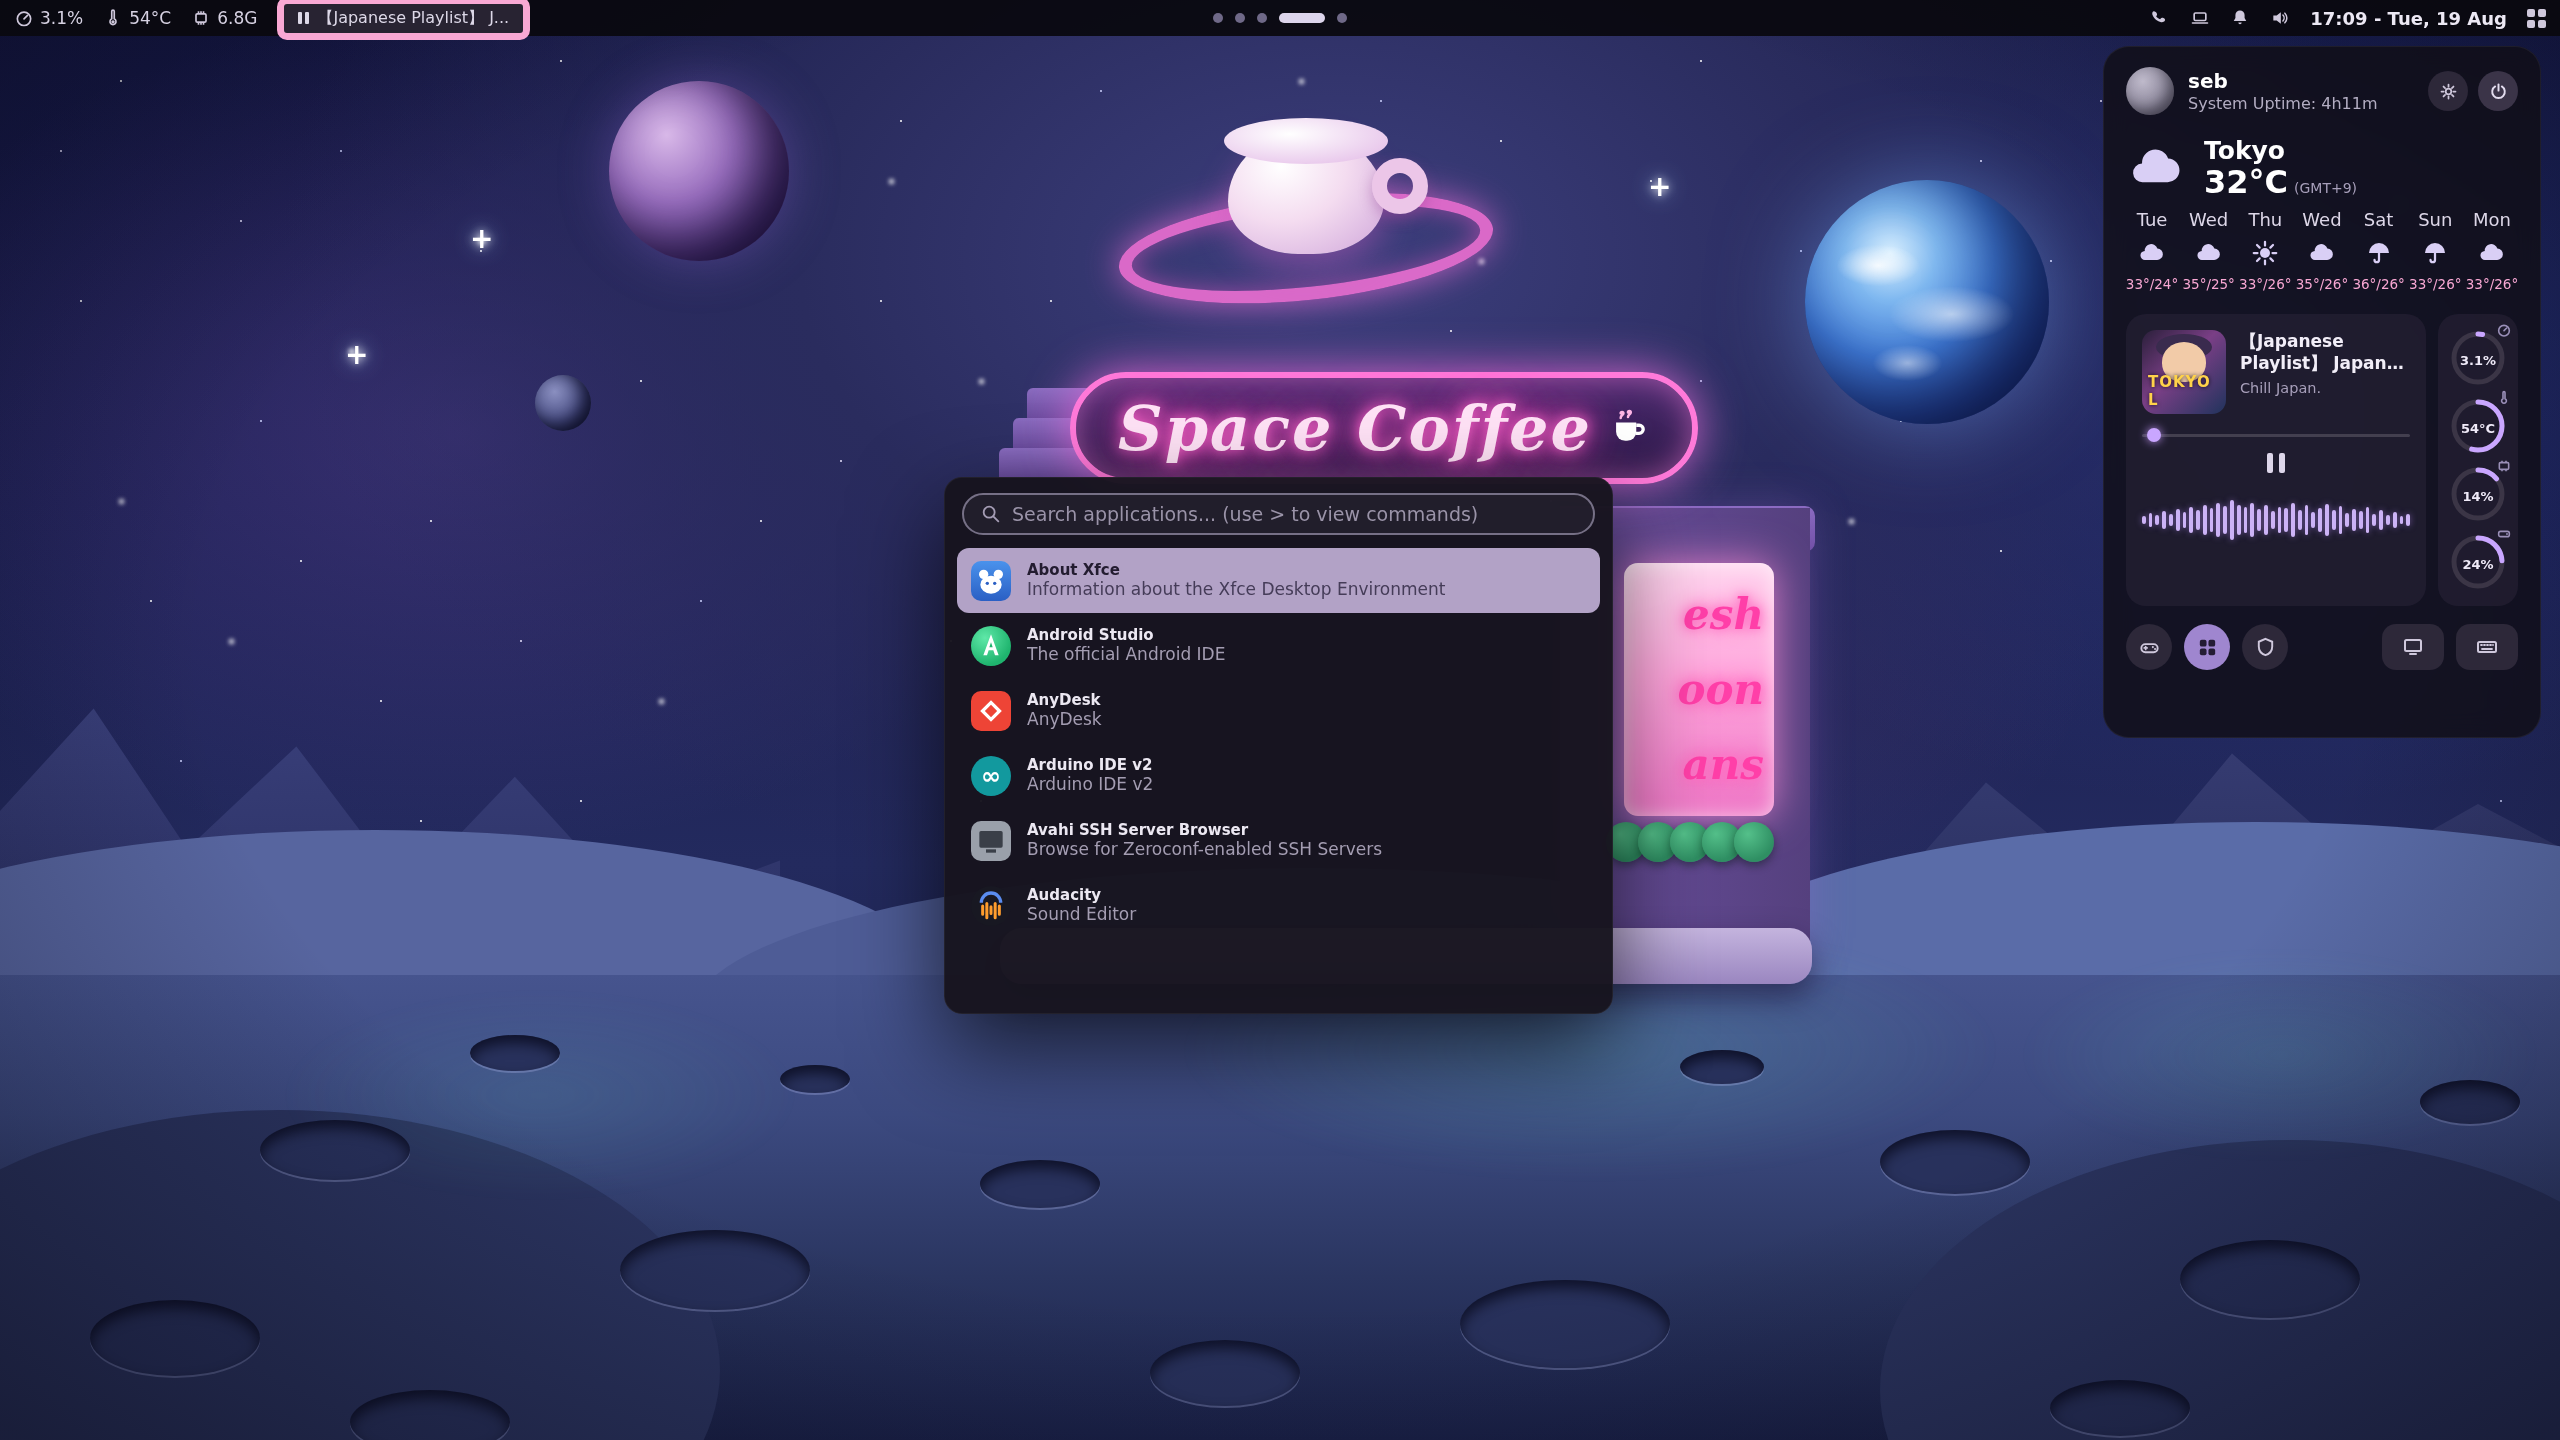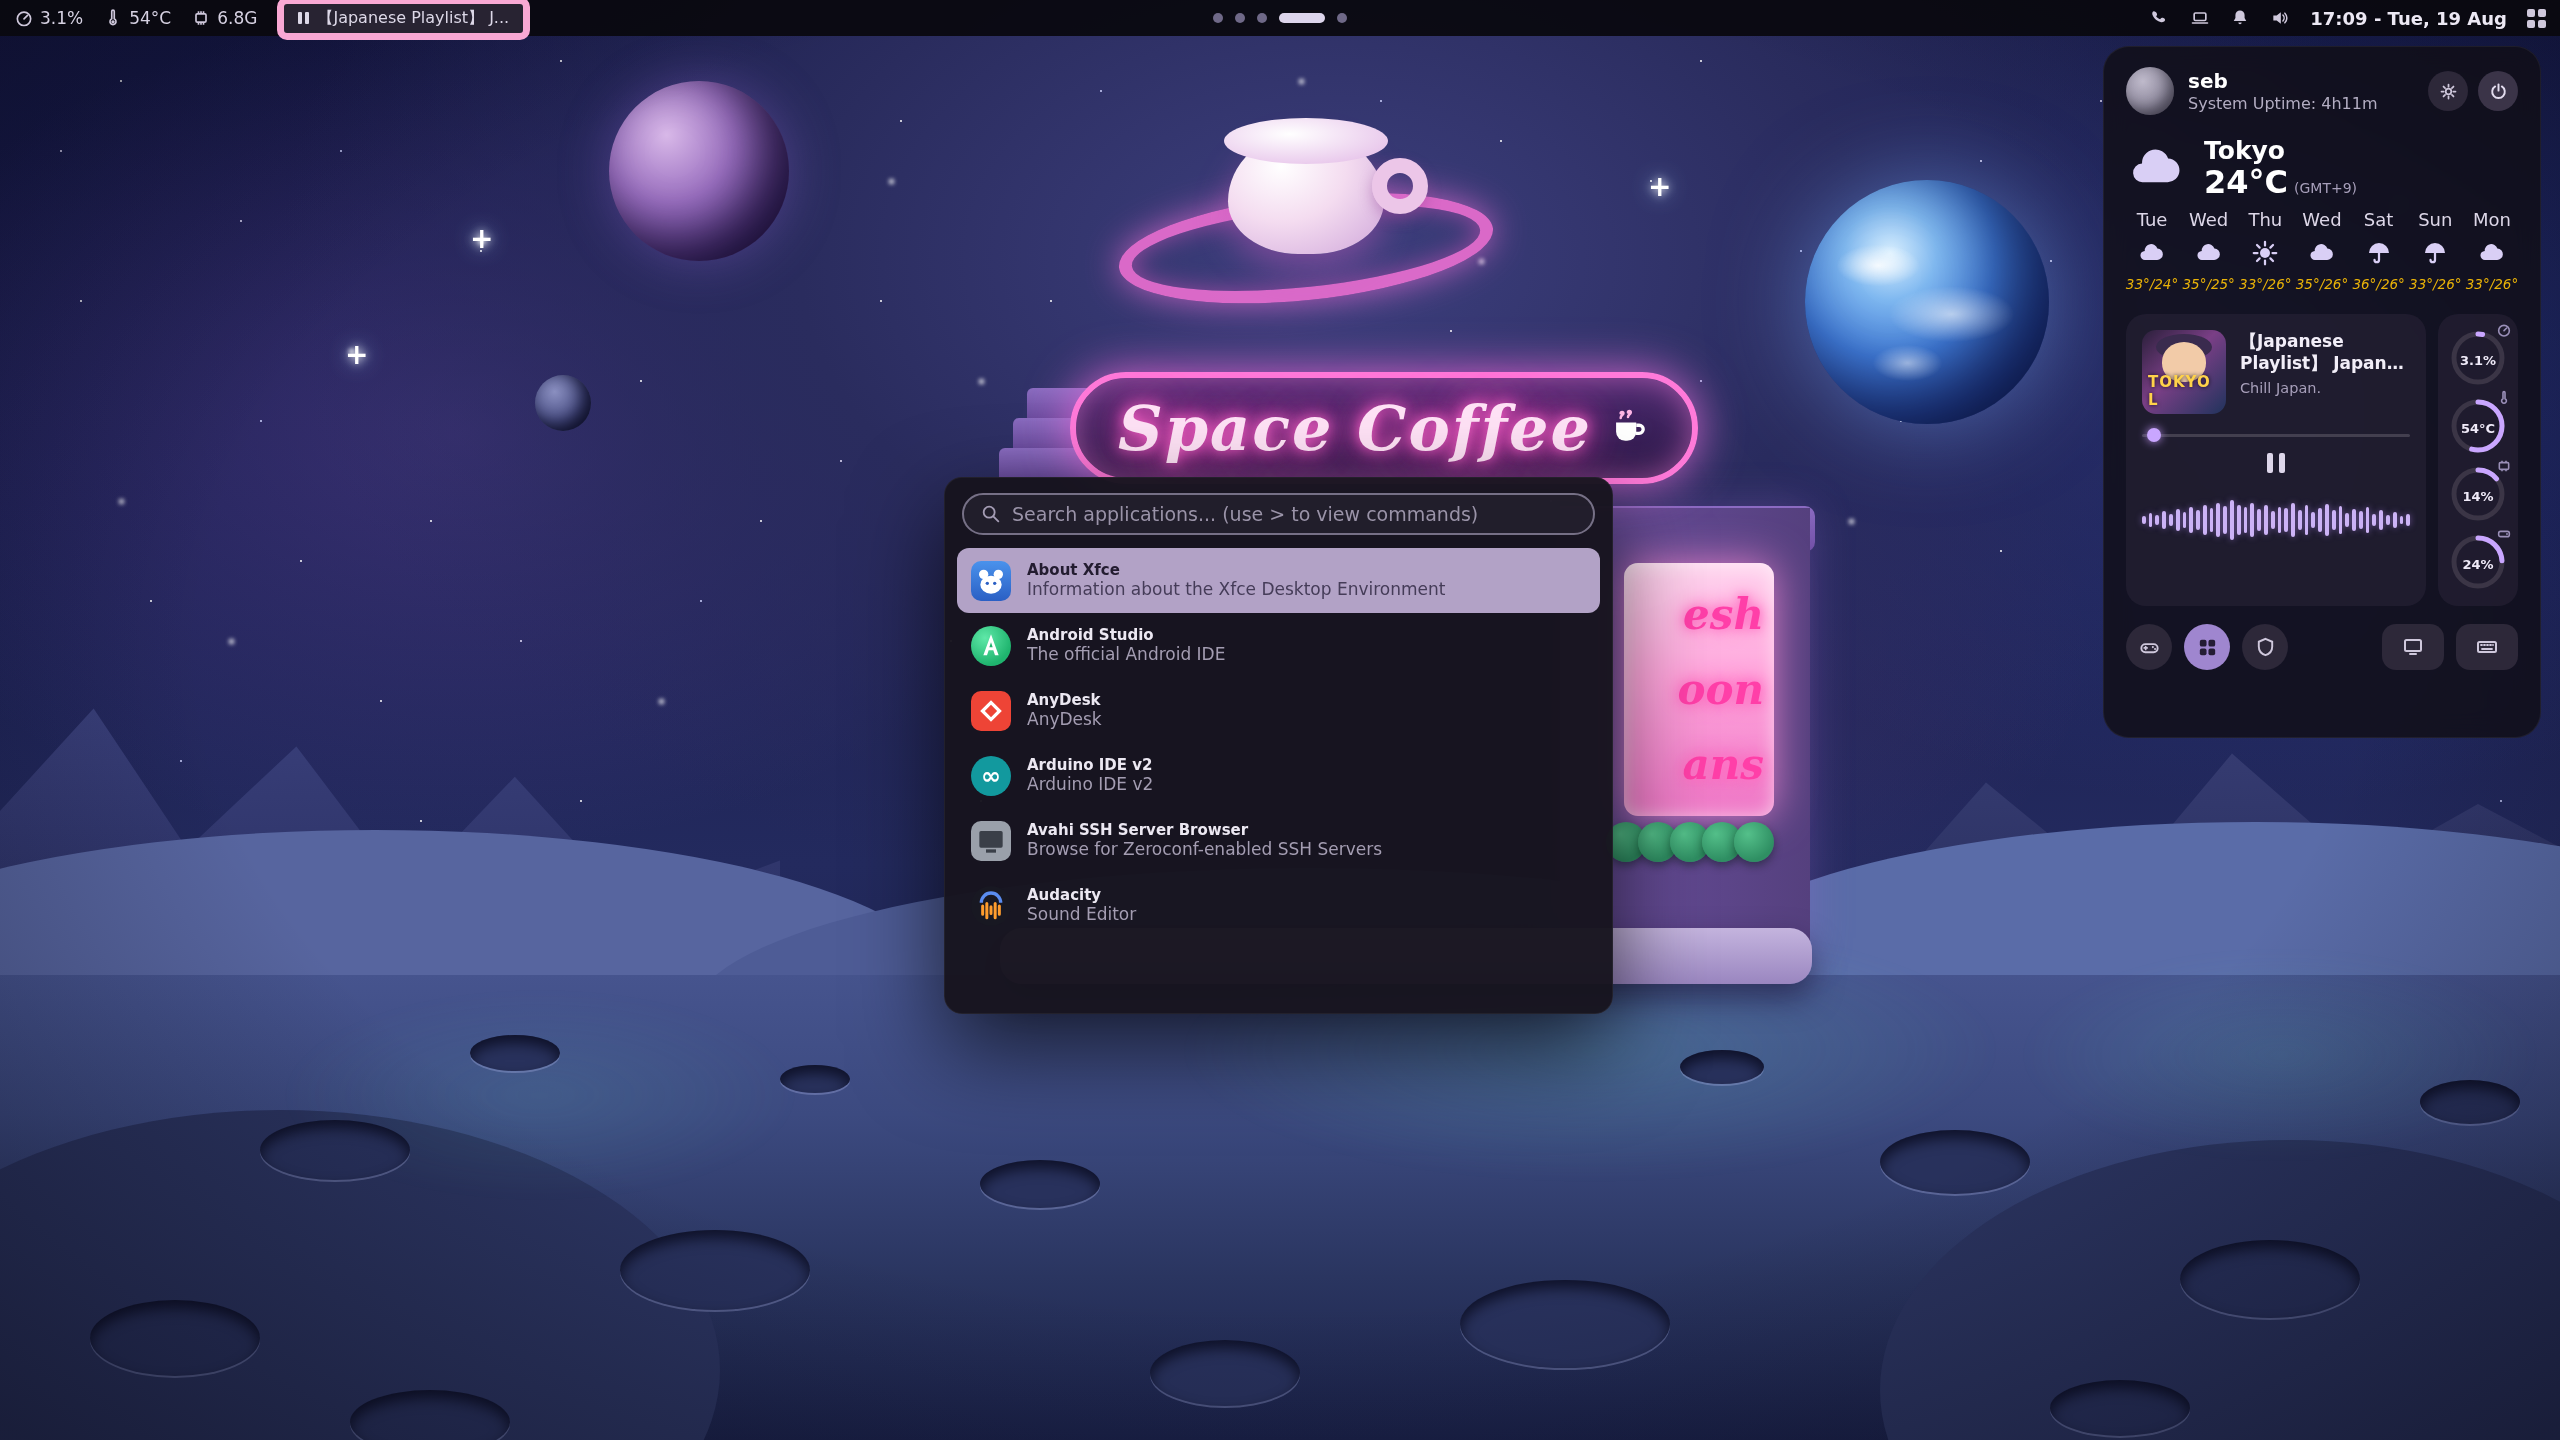--- a/index.html
+++ b/index.html
@@ -184,21 +184,21 @@
   .sb-weather { margin-top:22px; }
   .wx-main { display:flex; align-items:center; gap:16px; }
   .wx-main svg.big { width:62px; height:62px; color:#d9cff5; }
   .wx-city { font-size:25px; font-weight:bold; color:#fff; line-height:1.15; }
   .wx-temp { font-size:32px; font-weight:bold; color:#fff; line-height:1.05; }
   .wx-tz { font-size:14px; font-weight:normal; color:#a79fba; margin-left:6px; }
   .wx-forecast { margin-top:10px; display:flex; justify-content:space-between; }
   .wx-day { display:flex; flex-direction:column; align-items:center; gap:8px; width:52px; }
   .wx-day .dname { font-size:18px; color:#ddd7e8; }
   .wx-day svg { width:30px; height:30px; color:#d9cff5; }
-  .wx-day .dtemps { font-size:13.5px; color:#eab308;font-style:italic; }
+  .wx-day .dtemps { font-size:13.5px; color:#f9a8d4; }
 
   .sb-mid { margin-top:22px; display:flex; gap:12px; }
   .media-card { width:300px; background:rgba(42,36,56,.55); border-radius:20px; padding:16px 16px 12px; }
   .mc-top { display:flex; gap:14px; }
   .album-art { width:84px; height:84px; border-radius:14px; flex:none; position:relative; overflow:hidden;
     background:linear-gradient(135deg,#2a1f3a 0%, #7a3f86 45%, #20335c 100%); }
   .album-face { position:absolute; left:20px; top:12px; width:44px; height:40px; border-radius:50% 50% 46% 46%;
     background:#f2cba8; }
   .album-hair { position:absolute; left:14px; top:4px; width:56px; height:26px; border-radius:50%;
     background:#3a2b4e; }
@@ -512,21 +512,21 @@
     </span>
   </div>
 
   <div class="sb-weather">
     <div class="wx-main">
       <svg class="big" viewBox="0 0 24 24">
           <path d="M6.5 17.5a3.6 3.6 0 0 1-.3-7.2A5.2 5.2 0 0 1 16.3 8.3a4 4 0 0 1-.4 9.2z" fill="currentColor"></path>
         </svg>
       <div>
         <div class="wx-city">Tokyo</div>
-        <div class="wx-temp"><span>24°C</span><span class="wx-tz">(GMT+9)</span></div>
+        <div class="wx-temp"><span>32°C</span><span class="wx-tz">(GMT+9)</span></div>
       </div>
     </div>
     <div class="wx-forecast">
       <div class="wx-day">
         <span class="dname">Tue</span>
         <svg viewBox="0 0 24 24">
             <path d="M6.5 17.5a3.6 3.6 0 0 1-.3-7.2A5.2 5.2 0 0 1 16.3 8.3a4 4 0 0 1-.4 9.2z" fill="currentColor"></path>
           </svg>
         <span class="dtemps">33°/24°</span>
       </div>

